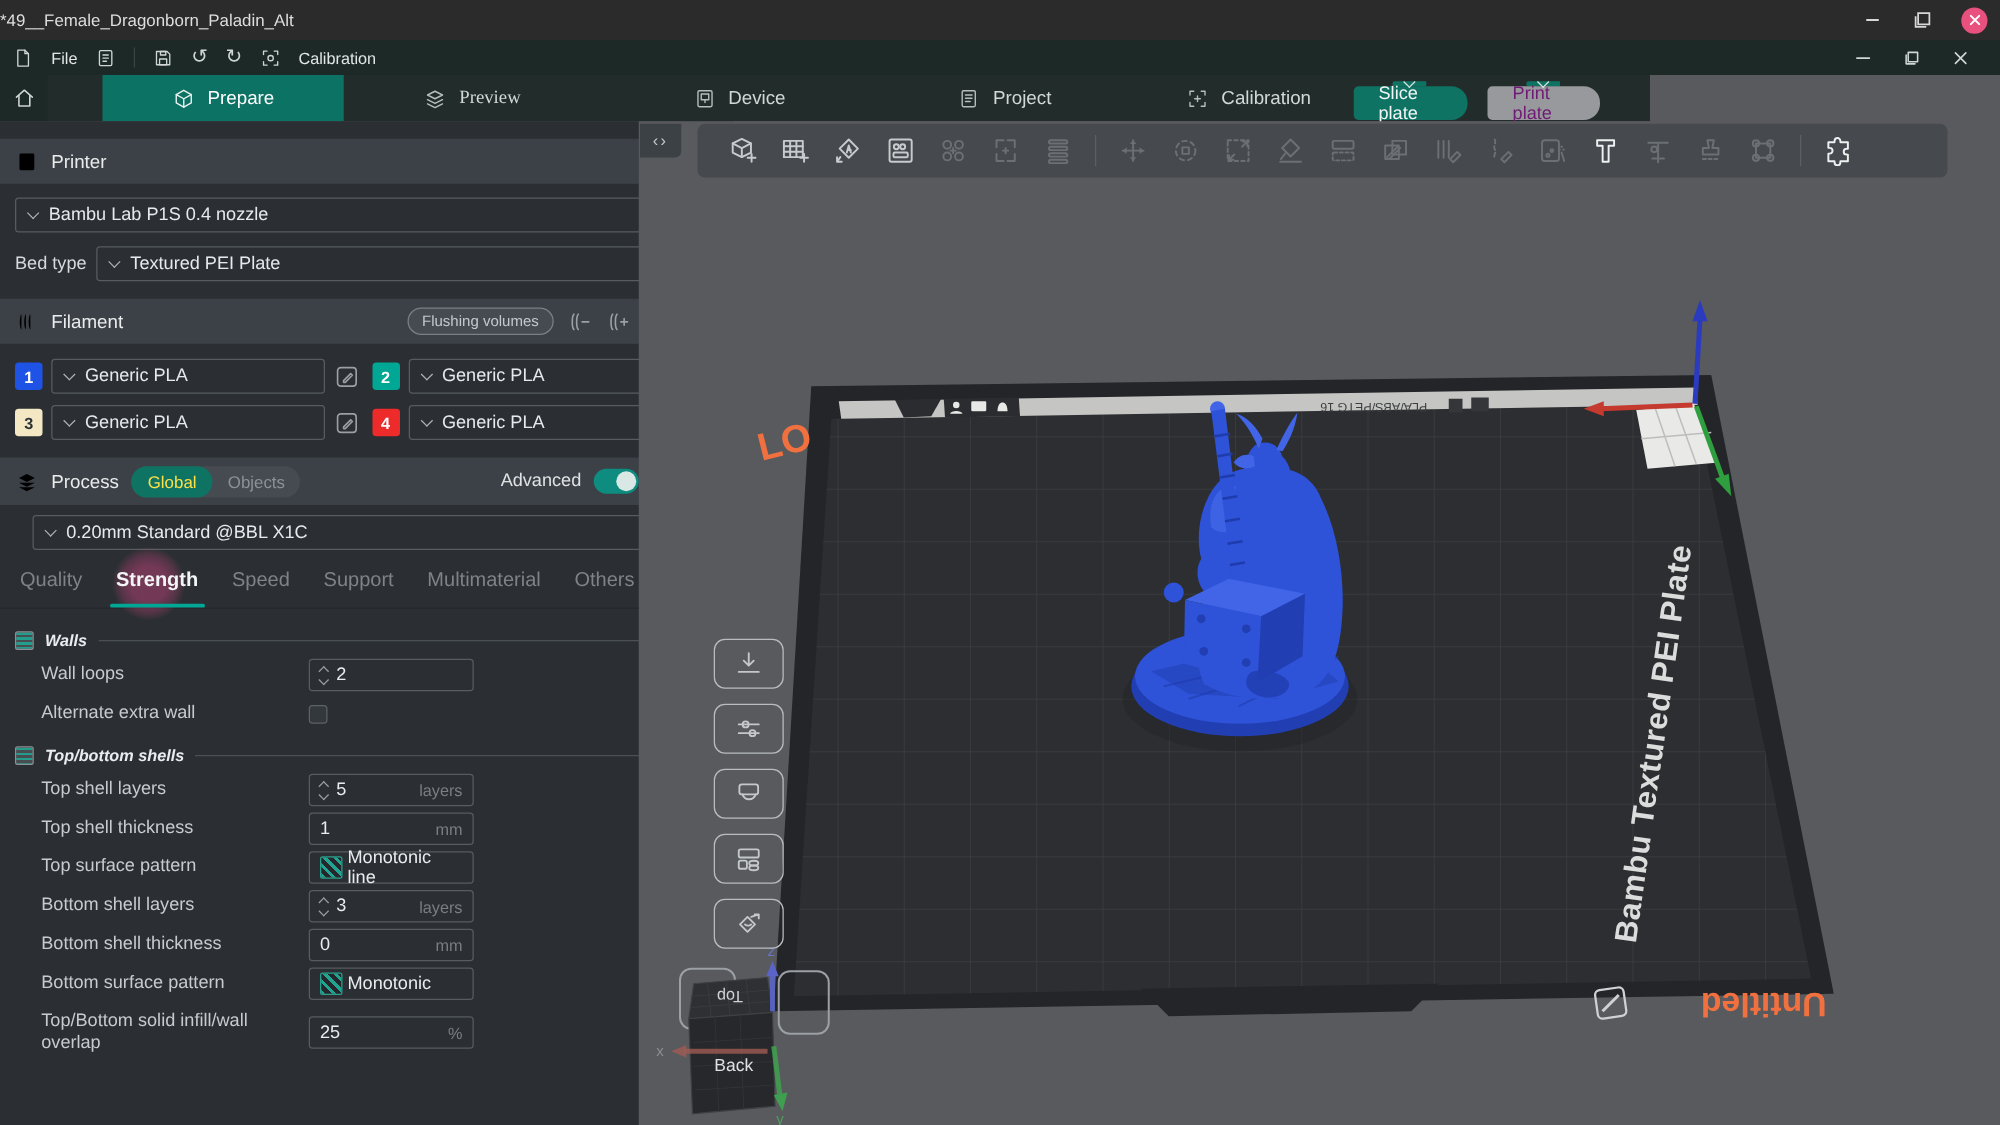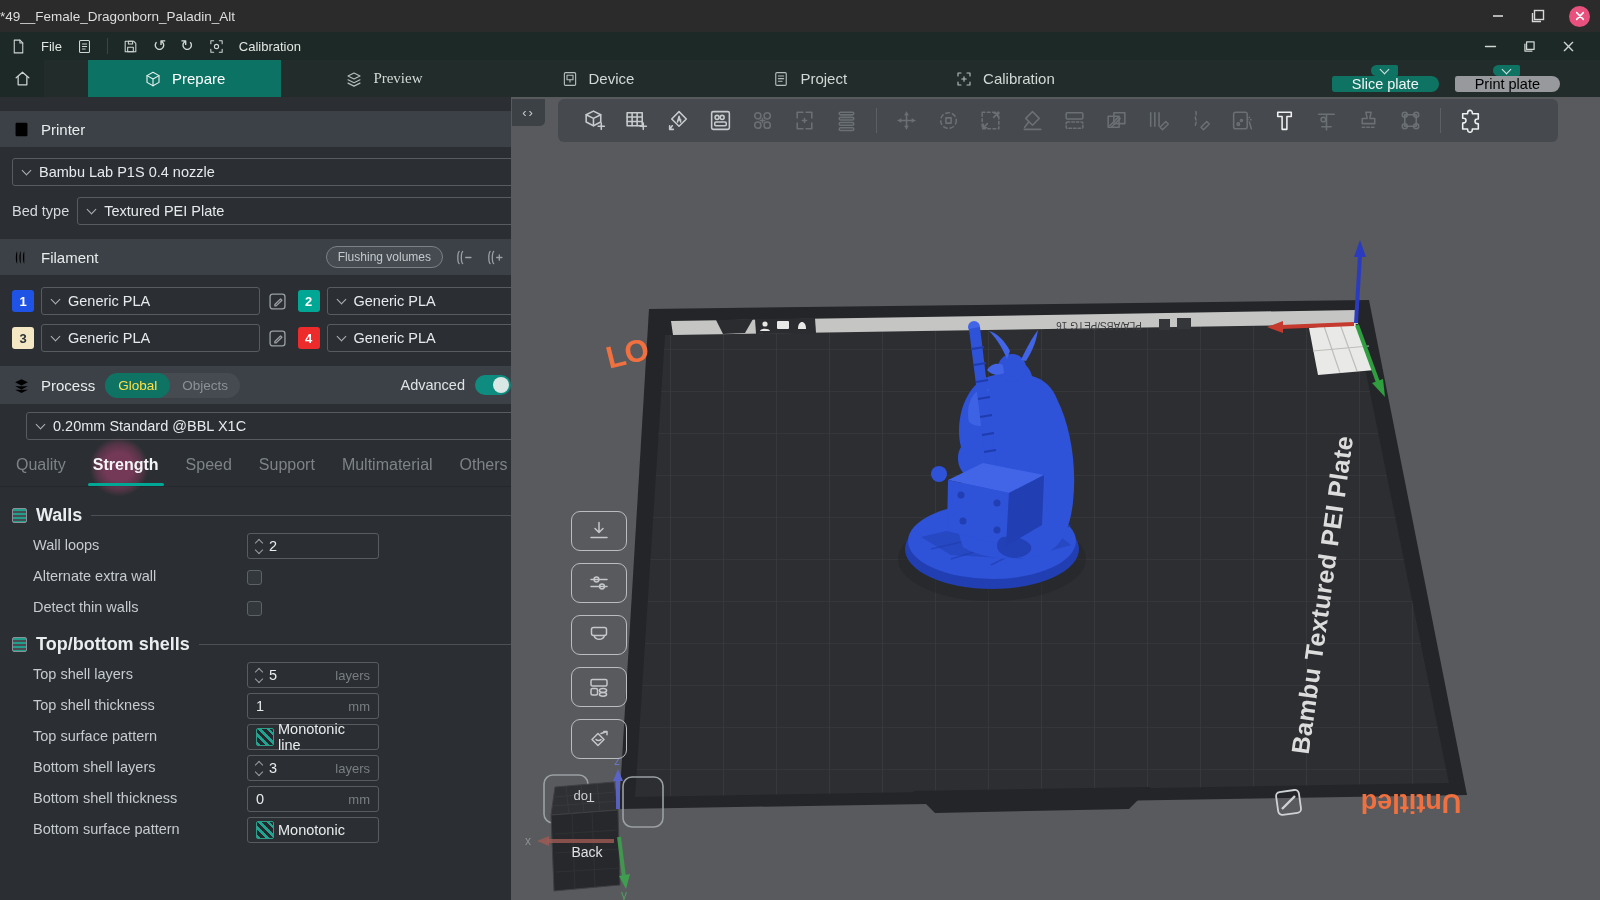--- a/index.html
+++ b/index.html
@@ -17,31 +17,31 @@
 
   
   .menubar{position:absolute;left:0;top:32px;width:1600px;height:28px;background:#1c2926;display:flex;align-items:center;gap:14px;padding:0 10px;font-size:13px;color:#e2e6e4;}
   .menubar .ic{width:17px;height:17px;color:#cfd6d3;}
   .mb-sep{width:1px;height:16px;background:#3a4642;}
   .glyph{font-size:16px;color:#cfd6d3;line-height:1;}
   .appwc{margin-left:auto;display:flex;gap:24px;padding-right:14px;color:#cdd3d0;}
   .appwc .ic{width:15px;height:15px;}
 
   
-  .tabbar{position:absolute;left:0;top:60px;width:1600px;height:37px;background:#222d2b;display:flex;align-items:stretch;}
+  .tabbar{position:absolute;left:0;top:60px;width:1320px;height:37px;background:#222d2b;display:flex;align-items:stretch;}
   .homebtn{width:44px;display:flex;align-items:center;justify-content:center;background:#1d2926;color:#cdd4d1;font-size:17px;}
   .navtab{display:flex;align-items:center;gap:10px;font-size:15px;color:#d2d8d6;padding:0 34px;}
   .navtab .ic{width:18px;height:18px;color:#b6bebc;}
   .navtab.active{background:#0c7264;color:#fff;margin-left:44px;padding:0 56px;}
   .navtab.active .ic{color:#e9f2f0;}
   .plate-actions{margin-left:auto;display:flex;align-items:center;gap:16px;padding-right:40px;}
   .pa-btn{display:flex;align-items:center;height:27px;flex-direction:column;}
   .pa-chev{width:27px;height:27px;background:var(--accent,#0f7364);border-radius:13px 4px 4px 13px;display:flex;align-items:center;justify-content:center;margin-right:2px;}
   .pa-main{height:27px;border-radius:4px 13px 13px 4px;display:flex;align-items:center;padding:0 20px;font-size:14.5px;background:var(--accent,#0f7364);color:#f2f5f4;}
-  .pa-main.gray{background:#97999c;color:#000000;}
+  .pa-main.gray{background:#97999c;color:#701a75;}
   .cv{width:7px;height:7px;border-right:1.6px solid #dce5e3;border-bottom:1.6px solid #dce5e3;transform:rotate(45deg);margin-top:-3px;}
   .cv.dim{border-color:#aeb4b8;}
 
   
   .sidebar{position:absolute;left:0;top:97px;width:586px;height:803px;background:#2b2f33;border-right:1px solid #17191b;overflow:hidden;padding-top:14px;}
   .sec-head{height:36px;background:#3b4146;display:flex;align-items:center;padding:0 12px;gap:10px;}
   .sh-title{font-size:15px;color:#e9eced;}
   .sh-ic{width:19px;height:19px;color:#2aa08c;}
   .sh-ic.gray{color:#aab1b5;}
   .ic-btn{width:21px;height:21px;color:#9aa0a5;}
@@ -59,21 +59,21 @@
   .seg .off{color:#8b9196;padding:0 12px;font-size:13.5px;}
   .adv-label{font-size:14.5px;color:#dfe3e5;}
   .toggle{width:36px;height:20px;border-radius:10px;background:#0e8c7f;position:relative;}
   .toggle::after{content:"";position:absolute;right:2px;top:2px;width:16px;height:16px;border-radius:50%;background:#d9e8e5;}
   .ptabs{display:flex;align-items:center;gap:27px;padding:16px 16px 12px;font-size:16px;color:#7d8387;position:relative;border-bottom:1px solid #24282c;}
   .ptab.active{color:#f2f4f5;font-weight:bold;position:relative;}
   .ptab.active::after{content:"";position:absolute;left:-5px;right:-5px;bottom:-12px;height:3px;border-radius:2px;background:var(--accent-bright,#00a794);}
   .glow{position:absolute;left:90px;top:-2px;width:58px;height:58px;border-radius:50%;background:radial-gradient(circle,rgba(216,70,135,.42) 0 35%,rgba(216,70,135,.25) 55%,rgba(216,70,135,0) 72%);pointer-events:none;}
   .params{padding:10px 12px 0;}
   .psec{display:flex;align-items:center;gap:9px;margin:8px 0 6px;}
-  .psec-title{font-size:18px;font-weight:bold;color:#eaedef;}
+  .psec-title{font-size:13px;font-weight:bold;color:#eaedef;font-style:italic;}
   .psec-line{flex:1;height:1px;background:#4a5055;}
   .sqic{width:15px;height:15px;border-radius:2px;border:1px solid #8b9196;background:repeating-linear-gradient(180deg,rgba(32,170,150,.9) 0 2px,rgba(140,146,150,.30) 2px 4px);}
   .prow{display:flex;align-items:center;height:28px;margin:0 0 3px 21px;}
   .prow.tall{height:44px;}
   .plabel{width:214px;font-size:14.5px;color:#c6cbd0;line-height:1.2;}
   .pinput{width:132px;height:26px;border:1px solid #575c61;border-radius:3px;display:flex;align-items:center;padding:0 8px;gap:7px;}
   .pval{font-size:14.5px;color:#e9eced;flex:1;}
   .punit{font-size:13px;color:#787e83;}
   .spin{display:flex;flex-direction:column;gap:4px;}
   .spin i{display:block;width:6px;height:6px;border:solid #9aa0a5;border-width:1.6px 1.6px 0 0;transform:rotate(-45deg);}
@@ -444,24 +444,20 @@
             <i></i>
             <i class="dn"></i>
           </span>
         <span class="pval">2</span>
       </div>
     </div>
     <div class="prow">
       <div class="plabel">Alternate extra wall</div>
       <span class="checkbox"></span>
     </div>
-    <div class="prow">
-      <div class="plabel">Detect thin walls</div>
-      <span class="checkbox"></span>
-    </div>
 
     <div class="psec" style="margin-top:12px;">
       <span class="sqic"></span>
       <span class="psec-title">Top/bottom shells</span>
       <span class="psec-line"></span>
     </div>
     <div class="prow">
       <div class="plabel">Top shell layers</div>
       <div class="pinput">
         <span class="spin">
@@ -502,20 +498,27 @@
       <div class="pinput">
         <span class="pval">0</span>
         <span class="punit">mm</span>
       </div>
     </div>
     <div class="prow">
       <div class="plabel">Bottom surface pattern</div>
       <div class="pinput">
         <span class="swatch"></span>
         <span class="pval" style="margin-left:-3px;">Monotonic</span>
+      </div>
+    </div>
+    <div class="prow tall">
+      <div class="plabel">Top/Bottom solid infill/wall overlap</div>
+      <div class="pinput">
+        <span class="pval">25</span>
+        <span class="punit">%</span>
       </div>
     </div>
 
   </div>
 </div>
 
 <div class="viewport">
 
   <svg class="scene" width="1089" height="803" viewBox="0 0 1089 803">
     <defs>

